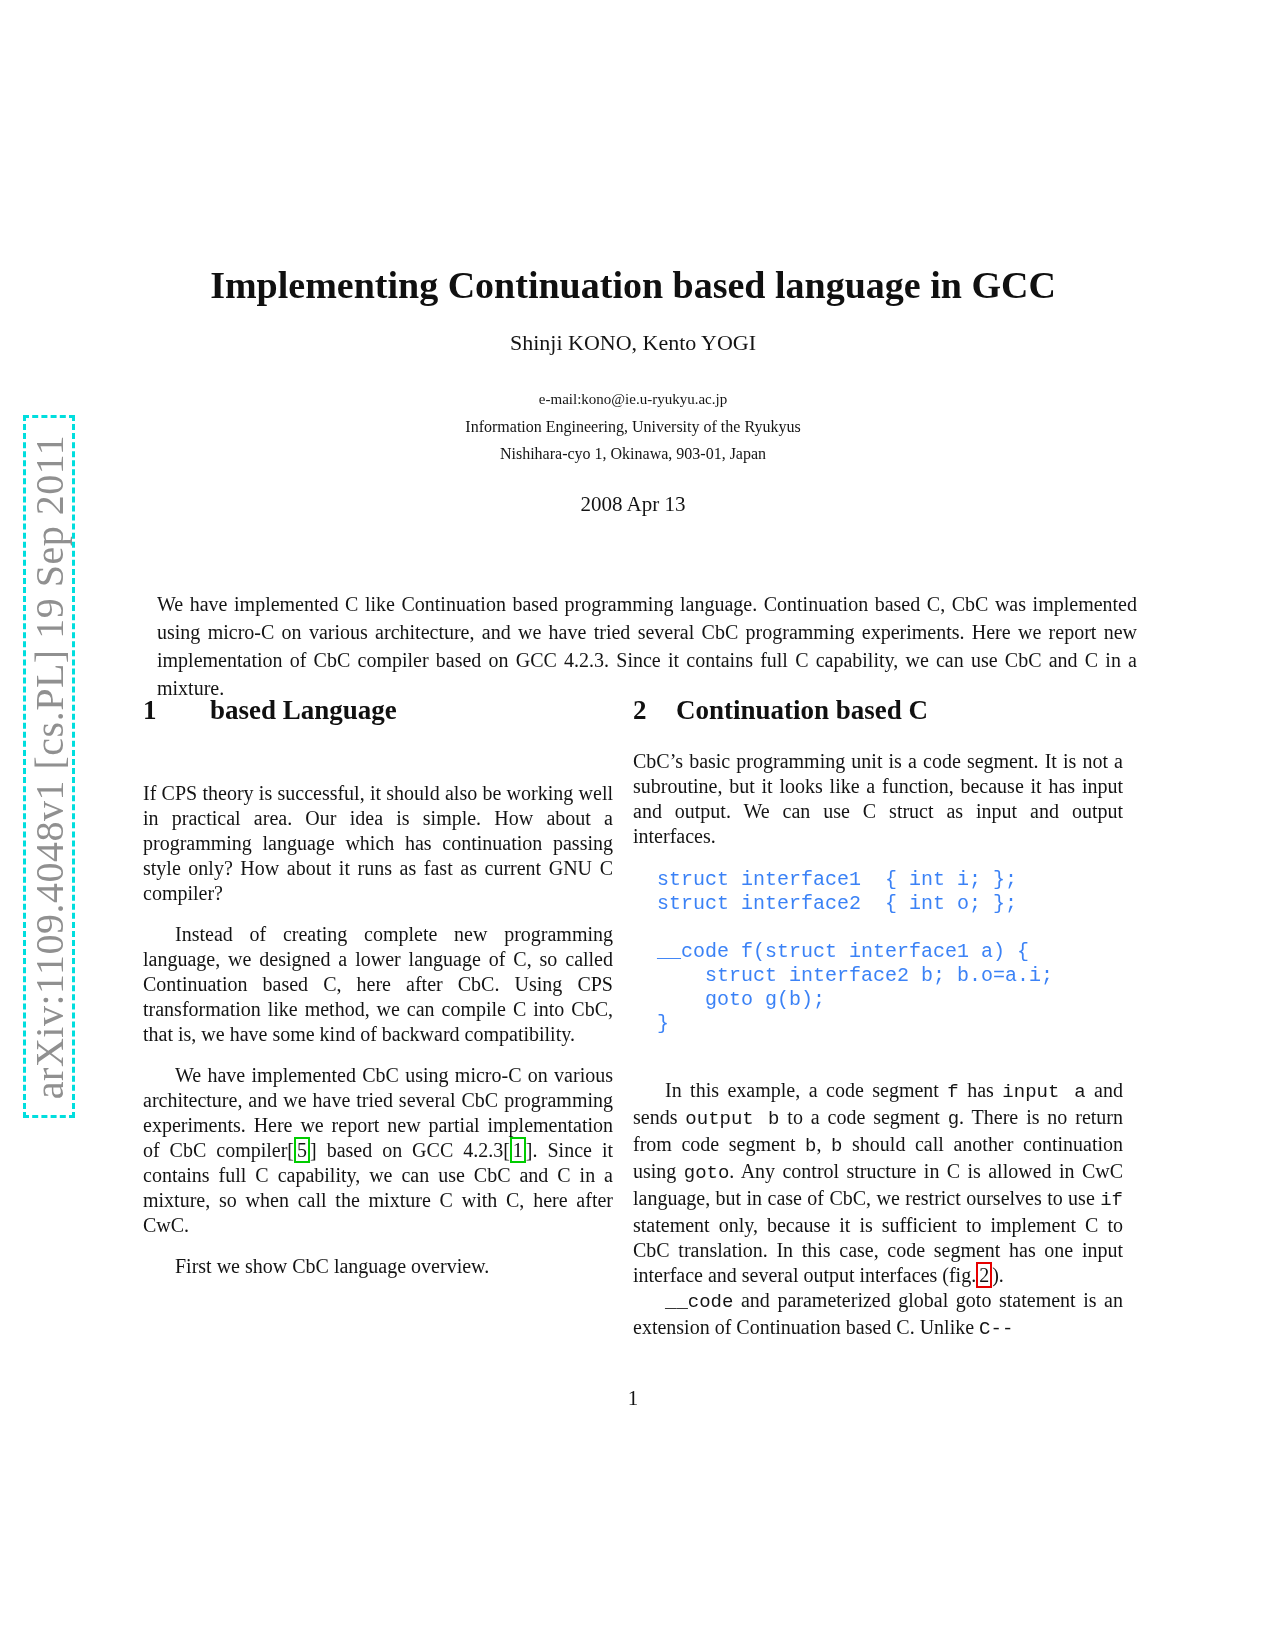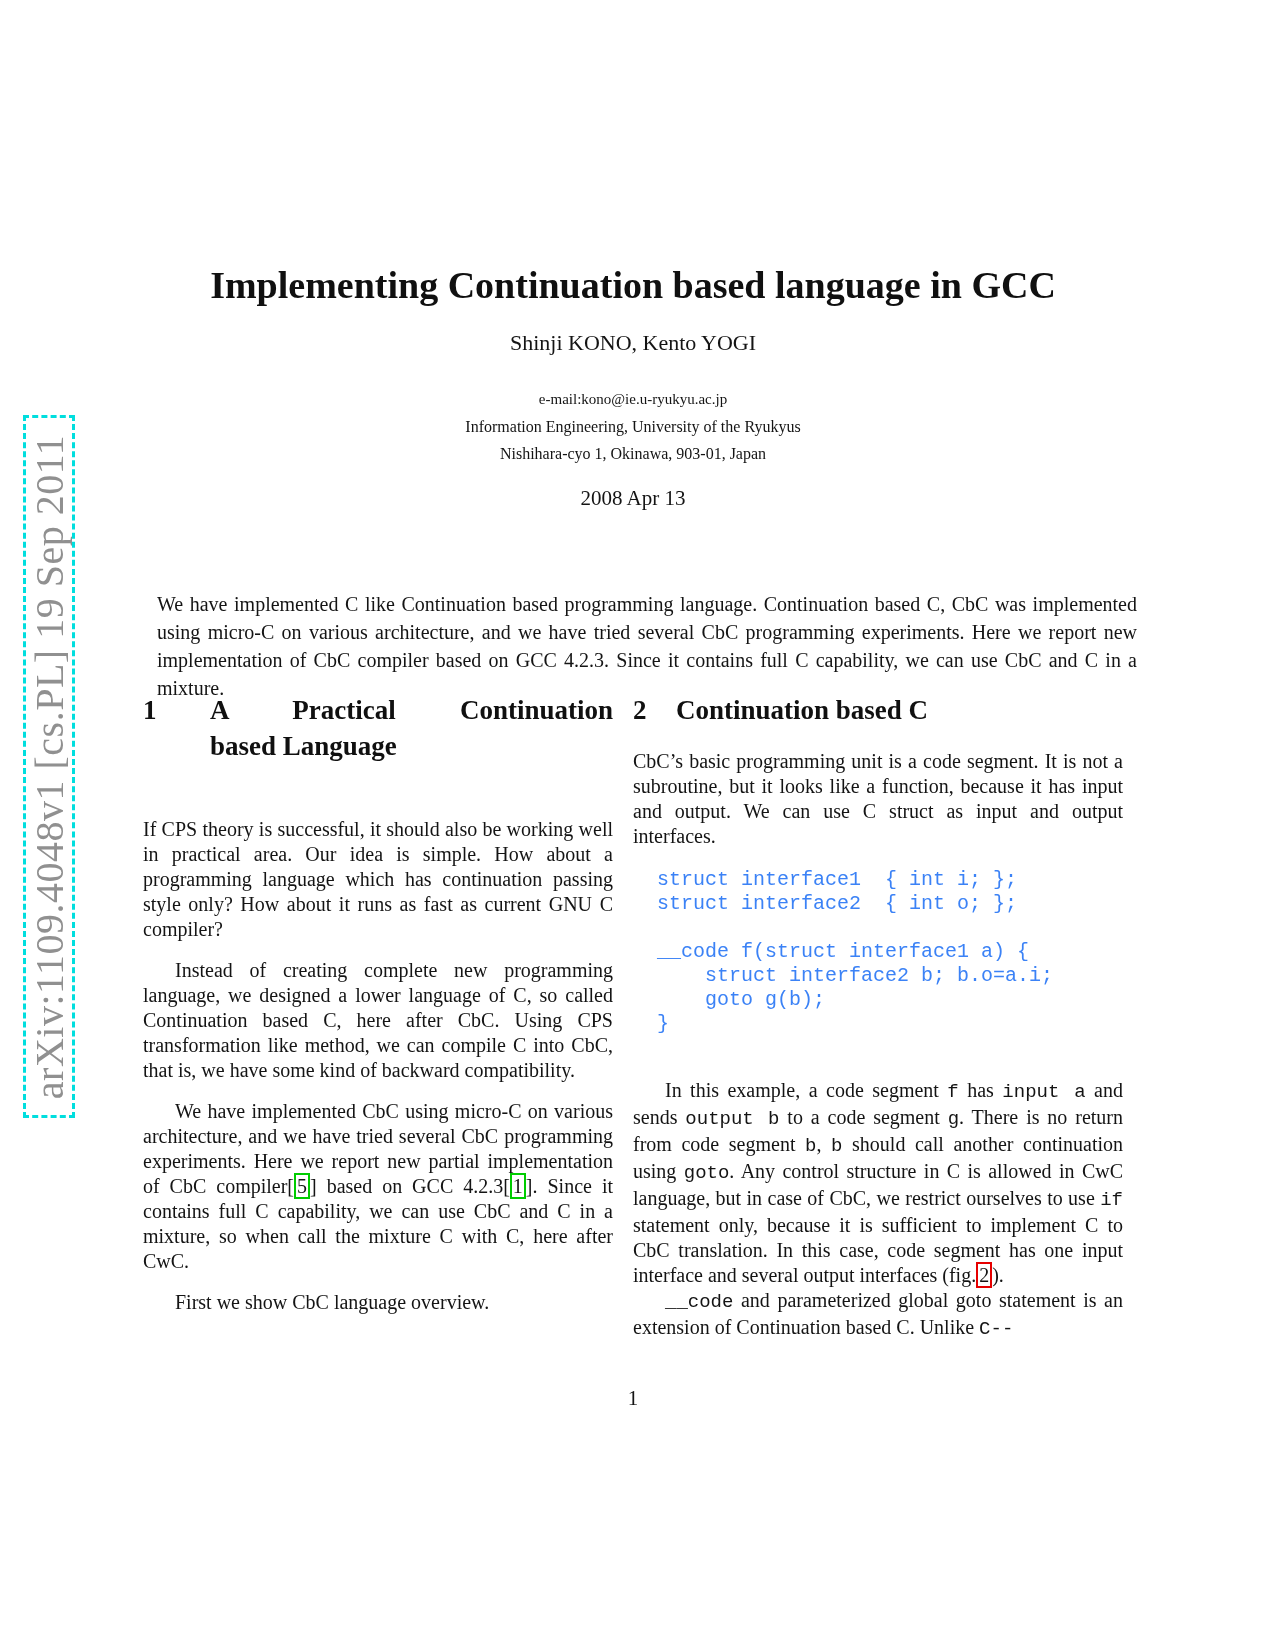--- a/index.html
+++ b/index.html
@@ -35,21 +35,21 @@
   .doc-header {
     position: absolute;
     left: 143px; top: 246px;
     width: 980px;
     text-align: center;
   }
   .title   { font-size: 38px; font-weight: bold; line-height: 46px; margin: 16px; color: #101010; }
   .authors { font-size: 22px; line-height: 26px; margin-top: 22px; }
   .email   { font-size: 15px; line-height: 27px; margin-top: 30px; }
   .affiliation, .address { font-size: 16px; line-height: 27px; font-family: Liberation Serif, serif; }
-  .date    { font-size: 21px; line-height: 27px; margin-top: 18px; }
+  .date    { font-size: 21px; line-height: 27px; margin-top: 24px; }
 
   
   .abstract {
     position: absolute;
     left: 157px; top: 590px;
     width: 980px;
     margin: 0;
     font-size: 20px;
     line-height: 28px;
     text-align: justify;
@@ -141,21 +141,20 @@
     <div class="date">2008 Apr 13</div>
   </div>
 
   <p class="abstract">We have implemented C like Continuation based programming language. Continuation based C, CbC was implemented using micro-C on various architecture, and we have tried several CbC programming experiments. Here we report new implementation of CbC compiler based on GCC 4.2.3. Since it contains full C capability, we can use CbC and C in a mixture.</p>
 
   <div class="columns">
 
     <div class="column column-left">
       <div class="section-title">
         <span class="sec-num">1</span>
-        <span class="sec-line">A Practical Continuation</span>
         <span class="sec-line last">based Language</span>
       </div>
       <p class="body-par first">If CPS theory is successful, it should also be working well in practical area. Our idea is simple. How about a programming language which has continuation passing style only? How about it runs as fast as current GNU C compiler?</p>
       <p class="body-par indent">Instead of creating complete new programming language, we designed a lower language of C, so called Continuation based C, here after CbC. Using CPS transformation like method, we can compile C into CbC, that is, we have some kind of backward compatibility.</p>
       <p class="body-par indent">We have implemented CbC using micro-C on various architecture, and we have tried several CbC programming experiments. Here we report new partial implementation of CbC compiler[<span class="cite-box">5</span>] based on GCC 4.2.3[<span class="cite-box">1</span>]. Since it contains full C capability, we can use CbC and C in a mixture, so when call the mixture C with C, here after CwC.</p>
       <p class="body-par indent">First we show CbC language overview.</p>
     </div>
 
     <div class="column column-right">
       <div class="section-title">

